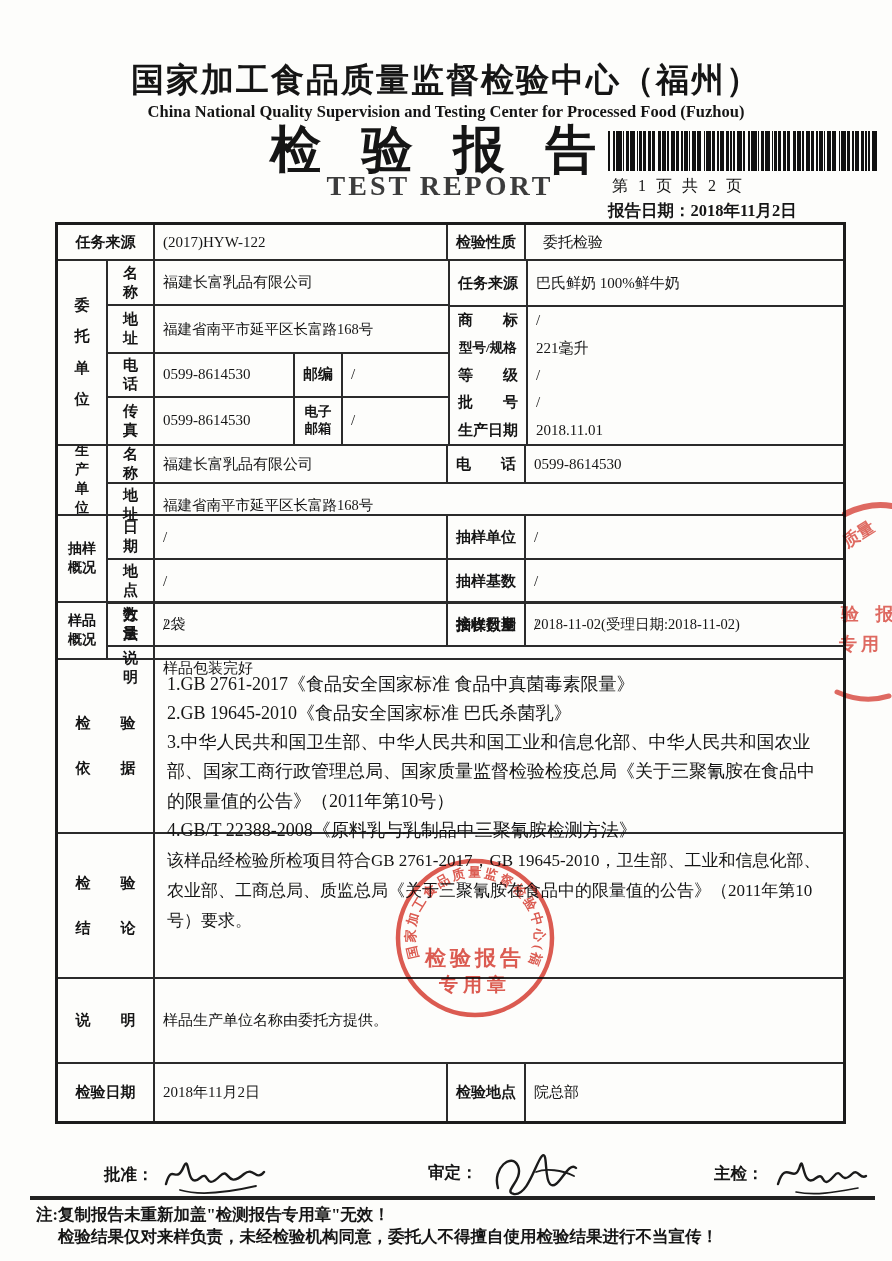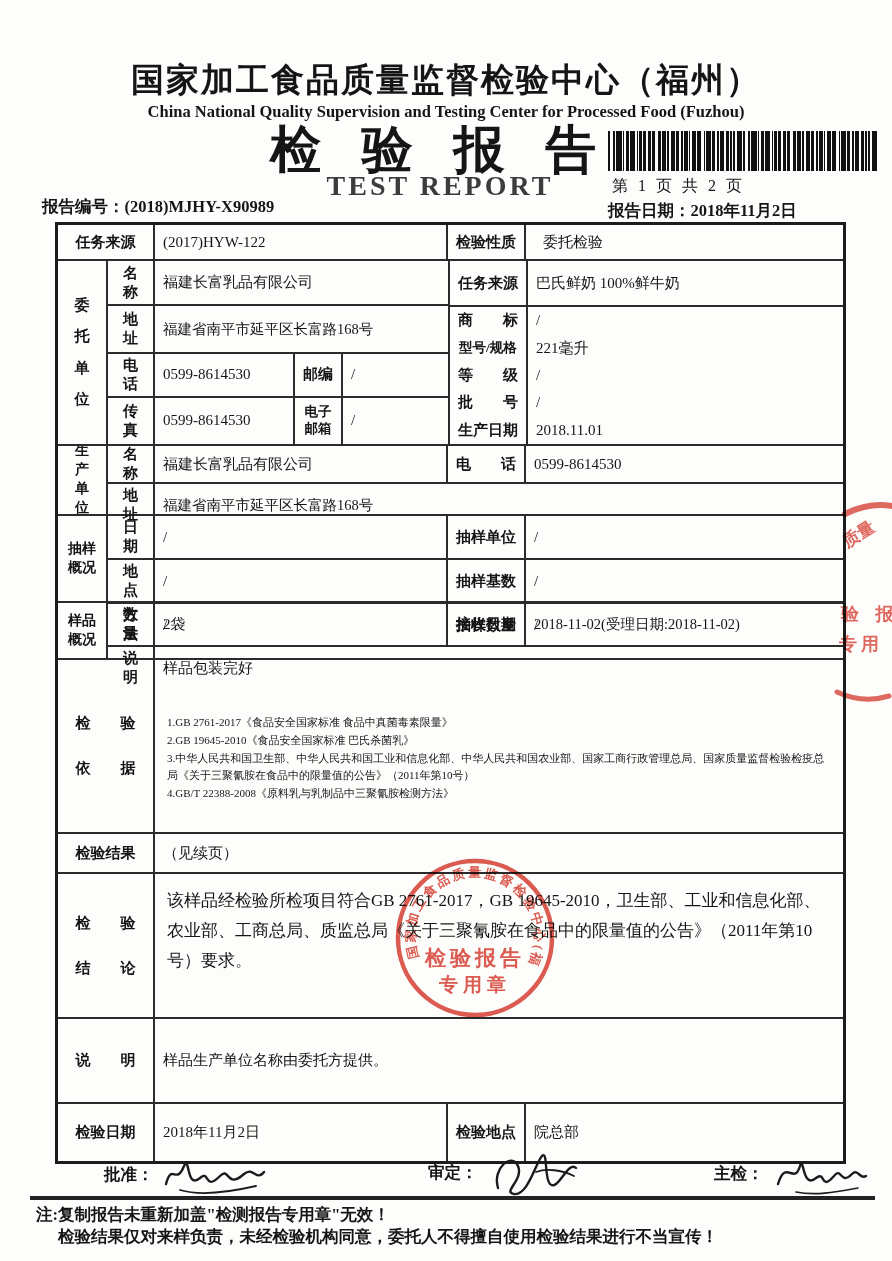--- a/index.html
+++ b/index.html
@@ -33,21 +33,21 @@
   .c-sub   { width: 47px; }    
   .c-lblwide { width: 97px; }  
   .c-val1  { width: 293px; }   
   .c-mini  { width: 48px; }
   .c-rlbl  { width: 78px; }    
   .c-rval  { flex: 1; padding-left: 17px; }
   .subcol { display: flex; flex-direction: column; }
   .subrow { display: flex; border-bottom: 2px solid #2b2b2b; }
   .subrow:last-child { border-bottom: none; }
   .stack5 > div { flex: 1; display: flex; align-items: center; }
-  .basis-text { font-size: 11px; line-height: 1.62; padding: 10px 12px; font-weight: 500; margin-top: 44px; }
+  .basis-text { font-size: 18px; line-height: 1.62; padding: 10px 12px; font-weight: 500; }
   .concl-text { font-size: 17px; line-height: 1.75; padding: 12px 12px; font-weight: 500; }
 
   
   .stamp-main { position: absolute; top: 845px; left: 382px; width: 186px; height: 186px;
                 mix-blend-mode: multiply; opacity: .88; }
   .stamp-edge { position: absolute; top: 492px; left: 833px; width: 59px; height: 218px;
                 mix-blend-mode: multiply; opacity: .8; }
 
   
   .sig-row { position: absolute; top: 1148px; left: 0; width: 100%; height: 52px; }
@@ -123,21 +123,20 @@
       <rect x="233" y="0" width="5" height="40" fill="#111"></rect>
       <rect x="239" y="0" width="3" height="40" fill="#111"></rect>
       <rect x="244" y="0" width="2" height="40" fill="#111"></rect>
       <rect x="247" y="0" width="4" height="40" fill="#111"></rect>
       <rect x="253" y="0" width="3" height="40" fill="#111"></rect>
       <rect x="257" y="0" width="2" height="40" fill="#111"></rect>
       <rect x="260" y="0" width="2" height="40" fill="#111"></rect>
       <rect x="264" y="0" width="5" height="40" fill="#111"></rect>
     </svg>
   <div class="page-info">第 1 页  共 2 页</div>
-  <div class="report-no">报告编号：(2018)MJHY-X90989</div>
   <div class="report-date">报告日期：2018年11月2日</div>
 
   <div class="rpt-table">
 
     <div class="trow" style="height:36px">
       <div class="cell lbl c-lblwide brd">任务来源</div>
       <div class="cell val c-val1 brd">(2017)HYW-122</div>
       <div class="cell lbl c-rlbl brd">检验性质</div>
       <div class="cell val c-rval">委托检验</div>
     </div>
@@ -258,24 +257,20 @@
 
 依　　据</div>
       <div class="basis-text" style="flex:1">
         <div>1.GB 2761-2017《食品安全国家标准 食品中真菌毒素限量》</div>
         <div>2.GB 19645-2010《食品安全国家标准 巴氏杀菌乳》</div>
         <div>3.中华人民共和国卫生部、中华人民共和国工业和信息化部、中华人民共和国农业部、国家工商行政管理总局、国家质量监督检验检疫总局《关于三聚氰胺在食品中的限量值的公告》（2011年第10号）</div>
         <div>4.GB/T 22388-2008《原料乳与乳制品中三聚氰胺检测方法》</div>
       </div>
     </div>
 
-    <div class="trow" style="height:40px">
-      <div class="cell lbl c-lblwide brd">检验结果</div>
-      <div class="cell val" style="flex:1">（见续页）</div>
-    </div>
 
     <div class="trow" style="height:145px">
       <div class="cell lbl c-lblwide brd prelines" style="line-height:1.5">检　　验
 
 结　　论</div>
       <div class="concl-text" style="flex:1">该样品经检验所检项目符合GB 2761-2017，GB 19645-2010，卫生部、工业和信息化部、农业部、工商总局、质监总局《关于三聚氰胺在食品中的限量值的公告》（2011年第10号）要求。</div>
     </div>
 
     <div class="trow" style="height:85px">
       <div class="cell lbl c-lblwide brd">说　　明</div>

